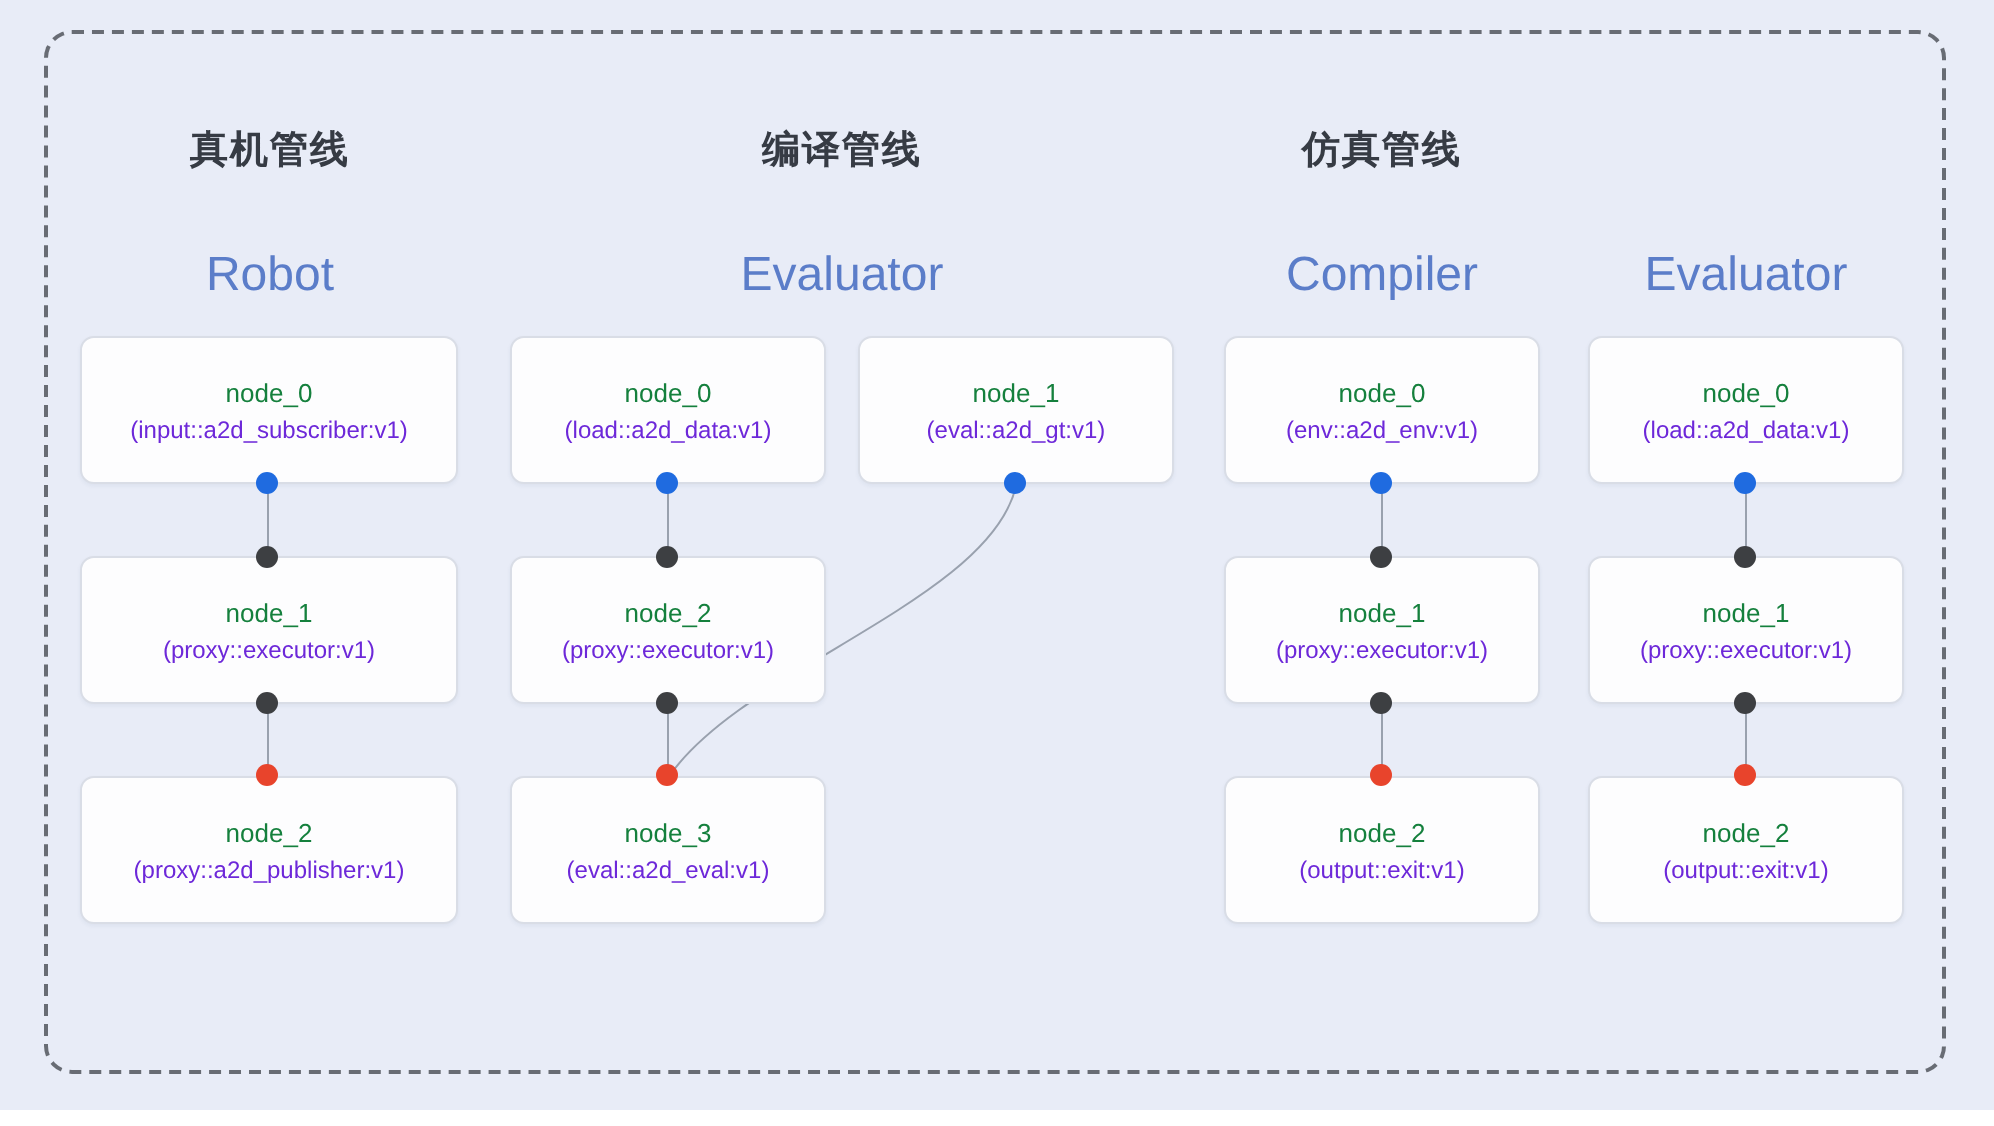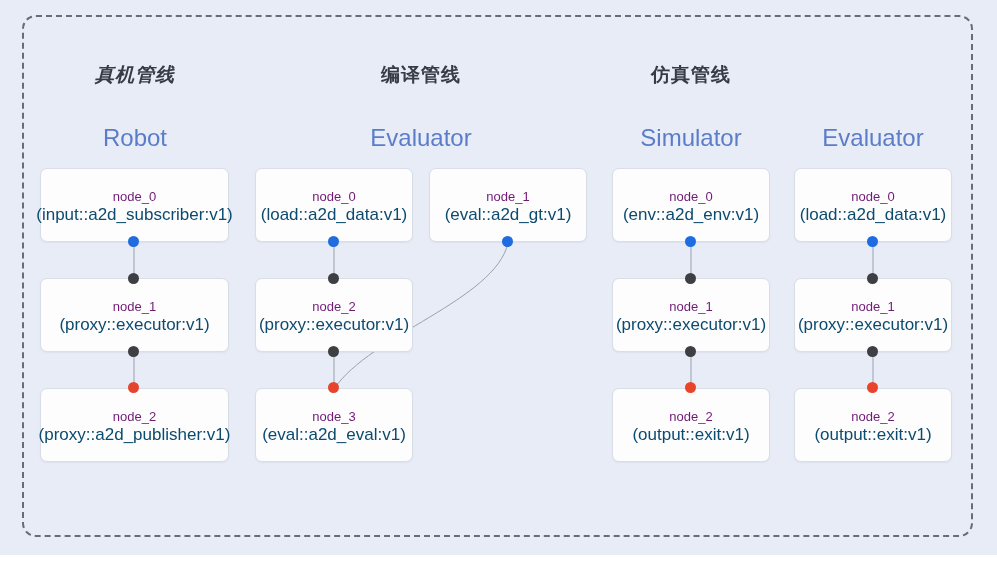--- a/index.html
+++ b/index.html
@@ -36,22 +36,22 @@
   }
   .node{
     position:absolute;height:74px;box-sizing:border-box;
     background:#fdfdfe;
     border:1px solid #d9dde6;
     border-radius:7px;
     box-shadow:0 1px 2px rgba(40,60,100,0.06);
     display:flex;flex-direction:column;justify-content:center;align-items:center;
     gap:4px;z-index:2;
   }
-  .node-title{font-size:13px;color:#701a75;line-height:15px;}
-  .node-sub{font-size:17px;color:#0c4a6e;line-height:14px;}
+  .node-title{font-size:13px;color:#15803d;line-height:15px;}
+  .node-sub{font-size:12px;color:#6d28d9;line-height:14px;}
   .dot{
     position:absolute;width:11px;height:11px;border-radius:50%;
     z-index:3;
   }
   .dot.blue{background:var(--port-blue,#1f6be0);}
   .dot.dark{background:var(--port-dark,#3d3f42);}
   .dot.red{background:var(--port-red,#e8442c);}
 </style>
 </head>
 <body>
@@ -67,26 +67,26 @@
       <line x1="334" y1="242" x2="334" y2="280"></line>
       <line x1="334" y1="352" x2="334" y2="389"></line>
       <path d="M508,243 C495,300 370,335 334,389"></path>
       <line x1="691" y1="242" x2="691" y2="280"></line>
       <line x1="691" y1="352" x2="691" y2="389"></line>
       <line x1="873" y1="242" x2="873" y2="280"></line>
       <line x1="873" y1="352" x2="873" y2="389"></line>
     </g>
   </svg>
 
-  <div class="hdr-zh" style="left:25px;font-style:italic;">真机管线</div>
+  <div class="hdr-zh" style="left:25px;">真机管线</div>
   <div class="hdr-en" style="left:25px;">Robot</div>
   <div class="hdr-zh" style="left:311px;">编译管线</div>
   <div class="hdr-en" style="left:311px;">Evaluator</div>
   <div class="hdr-zh" style="left:581px;">仿真管线</div>
-  <div class="hdr-en" style="left:581px;">Simulator</div>
+  <div class="hdr-en" style="left:581px;">Compiler</div>
   <div class="hdr-en" style="left:763px;">Evaluator</div>
 
   <div class="node" style="left:40px;top:168px;width:189px;">
     <div class="node-title">node_0</div>
     <div class="node-sub">(input::a2d_subscriber:v1)</div>
   </div>
   <div class="node" style="left:40px;top:278px;width:189px;">
     <div class="node-title">node_1</div>
     <div class="node-sub">(proxy::executor:v1)</div>
   </div>

